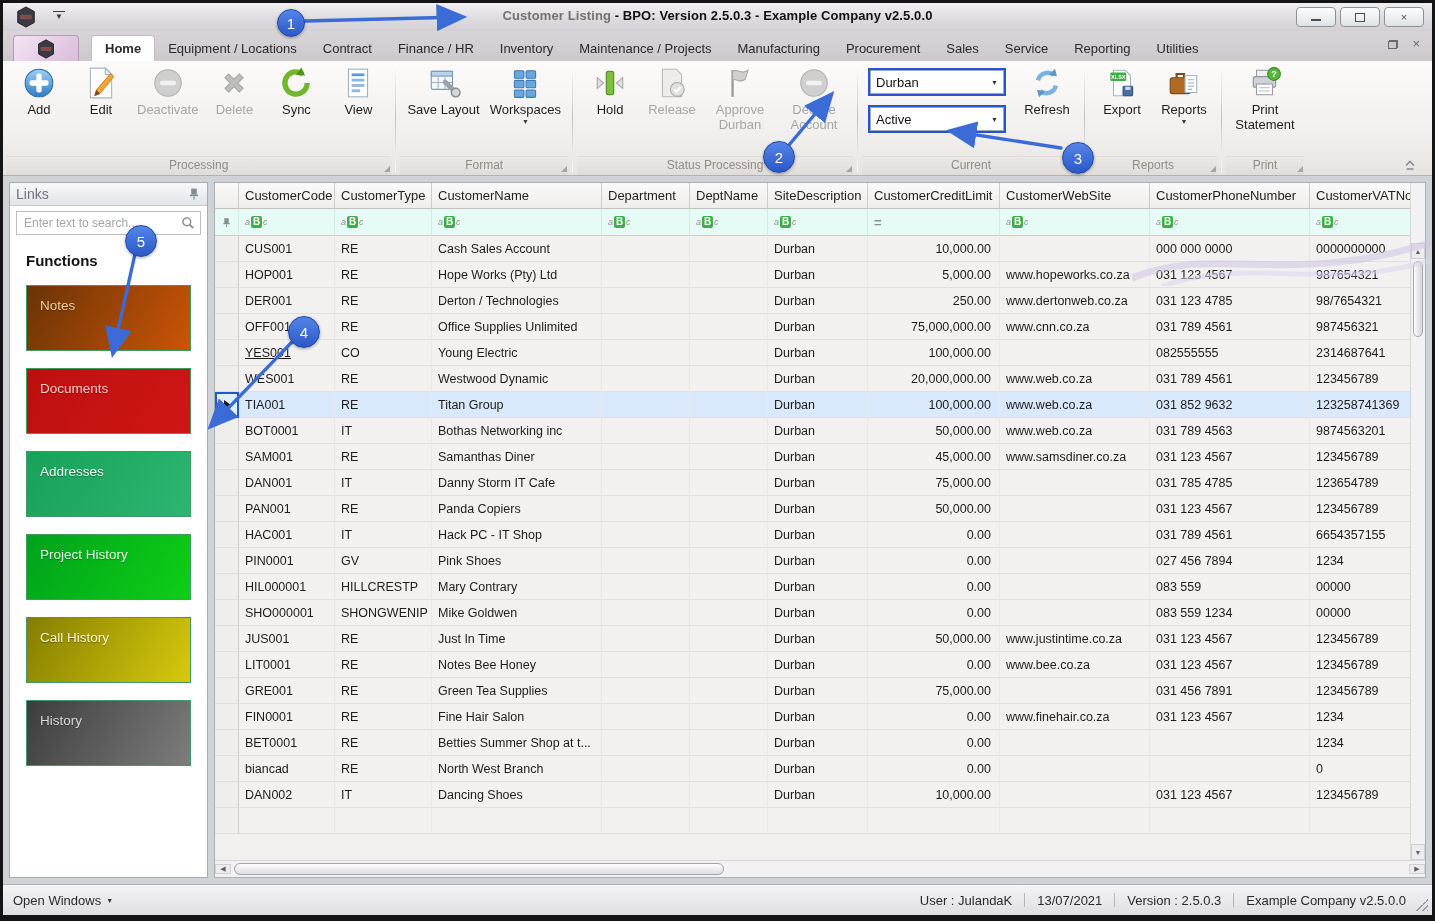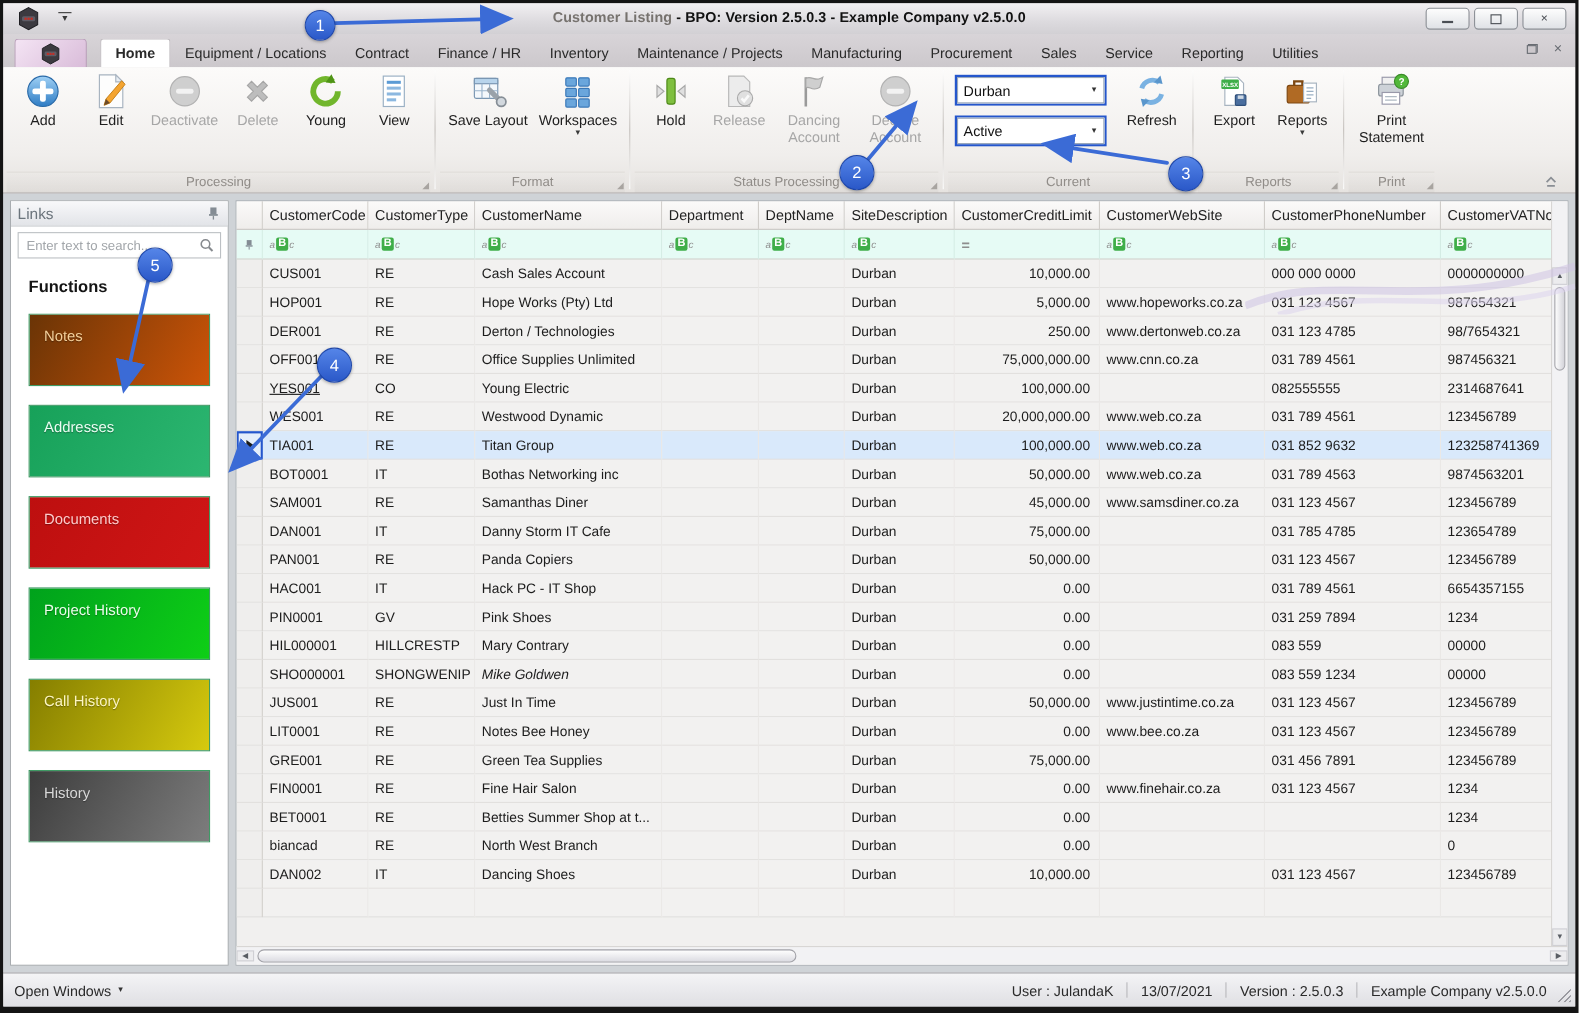--- a/index.html
+++ b/index.html
@@ -297,21 +297,21 @@
               <div class="ricon"><svg viewBox="0 0 32 32">
                   <path d="M7.5 11 11 7.5 16 12.5 21 7.5 24.5 11 19.5 16 24.5 21 21 24.5 16 19.5 11 24.5 7.5 21 12.5 16z" fill="#bdbdbd" stroke="#a6a6a6"></path>
                 </svg></div>
               <div class="rlabel">Delete</div>
             </div>
             <div class="rbtn">
               <div class="ricon"><svg viewBox="0 0 32 32">
                   <path d="M26.5 16a10.5 10.5 0 1 1-4.2-8.4" fill="none" stroke="#71b62c" stroke-width="5"></path>
                   <path d="M21 1.5l3.5 7.5-8.5-.5z" fill="#4f9416"></path>
                 </svg></div>
-              <div class="rlabel">Young</div>
+              <div class="rlabel">Sync</div>
             </div>
             <div class="rbtn">
               <div class="ricon"><svg viewBox="0 0 32 32">
                   <rect x="7" y="3" width="18" height="26" fill="#fff" stroke="#9ab0c4"></rect>
                   <rect x="10" y="7" width="12" height="2.6" fill="#5b9bd5"></rect>
                   <rect x="10" y="12" width="12" height="2.6" fill="#8cb8e0"></rect>
                   <rect x="10" y="17" width="12" height="2.6" fill="#8cb8e0"></rect>
                   <rect x="10" y="22" width="8" height="2.6" fill="#8cb8e0"></rect>
                 </svg></div>
               <div class="rlabel">View</div>
@@ -366,21 +366,21 @@
                   <circle cx="21" cy="22" r="6.5" fill="#e0e0e0" stroke="#aaa"></circle>
                   <path d="M18 22l2.2 2.5 4-5" fill="none" stroke="#fafafa" stroke-width="2.2"></path>
                 </svg></div>
               <div class="rlabel">Release</div>
             </div>
             <div class="rbtn disabled wrap">
               <div class="ricon"><svg viewBox="0 0 32 32">
                   <path d="M9 4v25" stroke="#9a9a9a" stroke-width="2.2"></path>
                   <path d="M9 5c4-2.5 7 1.5 11 .5 2-.5 3.5-1.5 3.5-1.5l-2.5 8.5s-2 1.3-4.5 1.5c-3.5.3-4.5-2.5-7.5-1z" fill="#cfcfcf" stroke="#a8a8a8"></path>
                 </svg></div>
-              <div class="rlabel">Dancing Account</div>
+              <div class="rlabel">Approve Durban</div>
             </div>
             <div class="rbtn disabled wrap">
               <div class="ricon"><svg viewBox="0 0 32 32">
                   <circle cx="16" cy="16" r="12.5" fill="#cfcfcf" stroke="#b2b2b2"></circle>
                   <rect x="8.5" y="13.8" width="15" height="4.4" rx="2" fill="#f2f2f2"></rect>
                 </svg></div>
               <div class="rlabel">Decline Account</div>
             </div>
           </div>
           <div class="rg-caption">Status Processing</div>
@@ -488,22 +488,22 @@
         <span style="width:14px;height:14px;">
           <svg viewBox="0 0 14 14">
               <circle cx="5.8" cy="5.8" r="3.9" fill="none" stroke="#868a8e" stroke-width="1.4"></circle>
               <path d="M8.8 8.8l3.4 3.4" stroke="#868a8e" stroke-width="1.8"></path>
             </svg>
         </span>
       </div>
       <div class="func-title">Functions</div>
       <div class="func-list" id="func-list">
           <div class="func-btn" style="background: linear-gradient(120deg, rgb(106, 52, 6), rgb(204, 84, 8)); color: rgb(244, 207, 154);">Notes</div>
+          <div class="func-btn" style="background: linear-gradient(120deg, rgb(189, 15, 15), rgb(208, 22, 22)); color: rgb(255, 201, 201);">Documents</div>
           <div class="func-btn" style="background: linear-gradient(120deg, rgb(23, 161, 89), rgb(44, 182, 113)); color: rgb(234, 255, 243);">Addresses</div>
-          <div class="func-btn" style="background: linear-gradient(120deg, rgb(189, 15, 15), rgb(208, 22, 22)); color: rgb(255, 201, 201);">Documents</div>
           <div class="func-btn" style="background: linear-gradient(120deg, rgb(0, 162, 28), rgb(14, 207, 22)); color: rgb(234, 255, 234);">Project History</div>
           <div class="func-btn" style="background: linear-gradient(120deg, rgb(133, 126, 0), rgb(214, 202, 14)); color: rgb(253, 246, 192);">Call History</div>
           <div class="func-btn" style="background: linear-gradient(120deg, rgb(61, 61, 61), rgb(125, 125, 125)); color: rgb(217, 217, 217);">History</div>
         </div>
     </div>
 
     <div class="gridwrap">
       <div class="grid-body">
         <div class="grid-table">
           <div class="ghead" id="ghead">
@@ -756,41 +756,41 @@
               <div class="grow">
                 <div class="gcell ind" style="width: 24px; flex: 0 0 24px;"></div>
                 <div class="gcell" style="width: 96px; flex: 0 0 96px;">PIN0001</div>
                 <div class="gcell" style="width: 97px; flex: 0 0 97px;">GV</div>
                 <div class="gcell" style="width: 170px; flex: 0 0 170px;">Pink Shoes</div>
                 <div class="gcell" style="width: 88px; flex: 0 0 88px;"></div>
                 <div class="gcell" style="width: 78px; flex: 0 0 78px;"></div>
                 <div class="gcell" style="width: 100px; flex: 0 0 100px;">Durban</div>
                 <div class="gcell r" style="width: 132px; flex: 0 0 132px;">0.00</div>
                 <div class="gcell" style="width: 150px; flex: 0 0 150px;"></div>
-                <div class="gcell" style="width: 160px; flex: 0 0 160px;">031 259 7894</div>
+                <div class="gcell" style="width: 160px; flex: 0 0 160px;">027 456 7894</div>
                 <div class="gcell" style="flex: 1 1 0%; min-width: 110px;">1234</div>
               </div>
               <div class="grow">
                 <div class="gcell ind" style="width: 24px; flex: 0 0 24px;"></div>
                 <div class="gcell" style="width: 96px; flex: 0 0 96px;">HIL000001</div>
                 <div class="gcell" style="width: 97px; flex: 0 0 97px;">HILLCRESTP</div>
                 <div class="gcell" style="width: 170px; flex: 0 0 170px;">Mary Contrary</div>
                 <div class="gcell" style="width: 88px; flex: 0 0 88px;"></div>
                 <div class="gcell" style="width: 78px; flex: 0 0 78px;"></div>
                 <div class="gcell" style="width: 100px; flex: 0 0 100px;">Durban</div>
                 <div class="gcell r" style="width: 132px; flex: 0 0 132px;">0.00</div>
                 <div class="gcell" style="width: 150px; flex: 0 0 150px;"></div>
                 <div class="gcell" style="width: 160px; flex: 0 0 160px;">083 559</div>
                 <div class="gcell" style="flex: 1 1 0%; min-width: 110px;">00000</div>
               </div>
               <div class="grow">
                 <div class="gcell ind" style="width: 24px; flex: 0 0 24px;"></div>
                 <div class="gcell" style="width: 96px; flex: 0 0 96px;">SHO000001</div>
                 <div class="gcell" style="width: 97px; flex: 0 0 97px;">SHONGWENIP</div>
-                <div class="gcell" style="width: 170px; flex: 0 0 170px; font-style: italic;">Mike Goldwen</div>
+                <div class="gcell" style="width: 170px; flex: 0 0 170px;">Mike Goldwen</div>
                 <div class="gcell" style="width: 88px; flex: 0 0 88px;"></div>
                 <div class="gcell" style="width: 78px; flex: 0 0 78px;"></div>
                 <div class="gcell" style="width: 100px; flex: 0 0 100px;">Durban</div>
                 <div class="gcell r" style="width: 132px; flex: 0 0 132px;">0.00</div>
                 <div class="gcell" style="width: 150px; flex: 0 0 150px;"></div>
                 <div class="gcell" style="width: 160px; flex: 0 0 160px;">083 559 1234</div>
                 <div class="gcell" style="flex: 1 1 0%; min-width: 110px;">00000</div>
               </div>
               <div class="grow">
                 <div class="gcell ind" style="width: 24px; flex: 0 0 24px;"></div>

